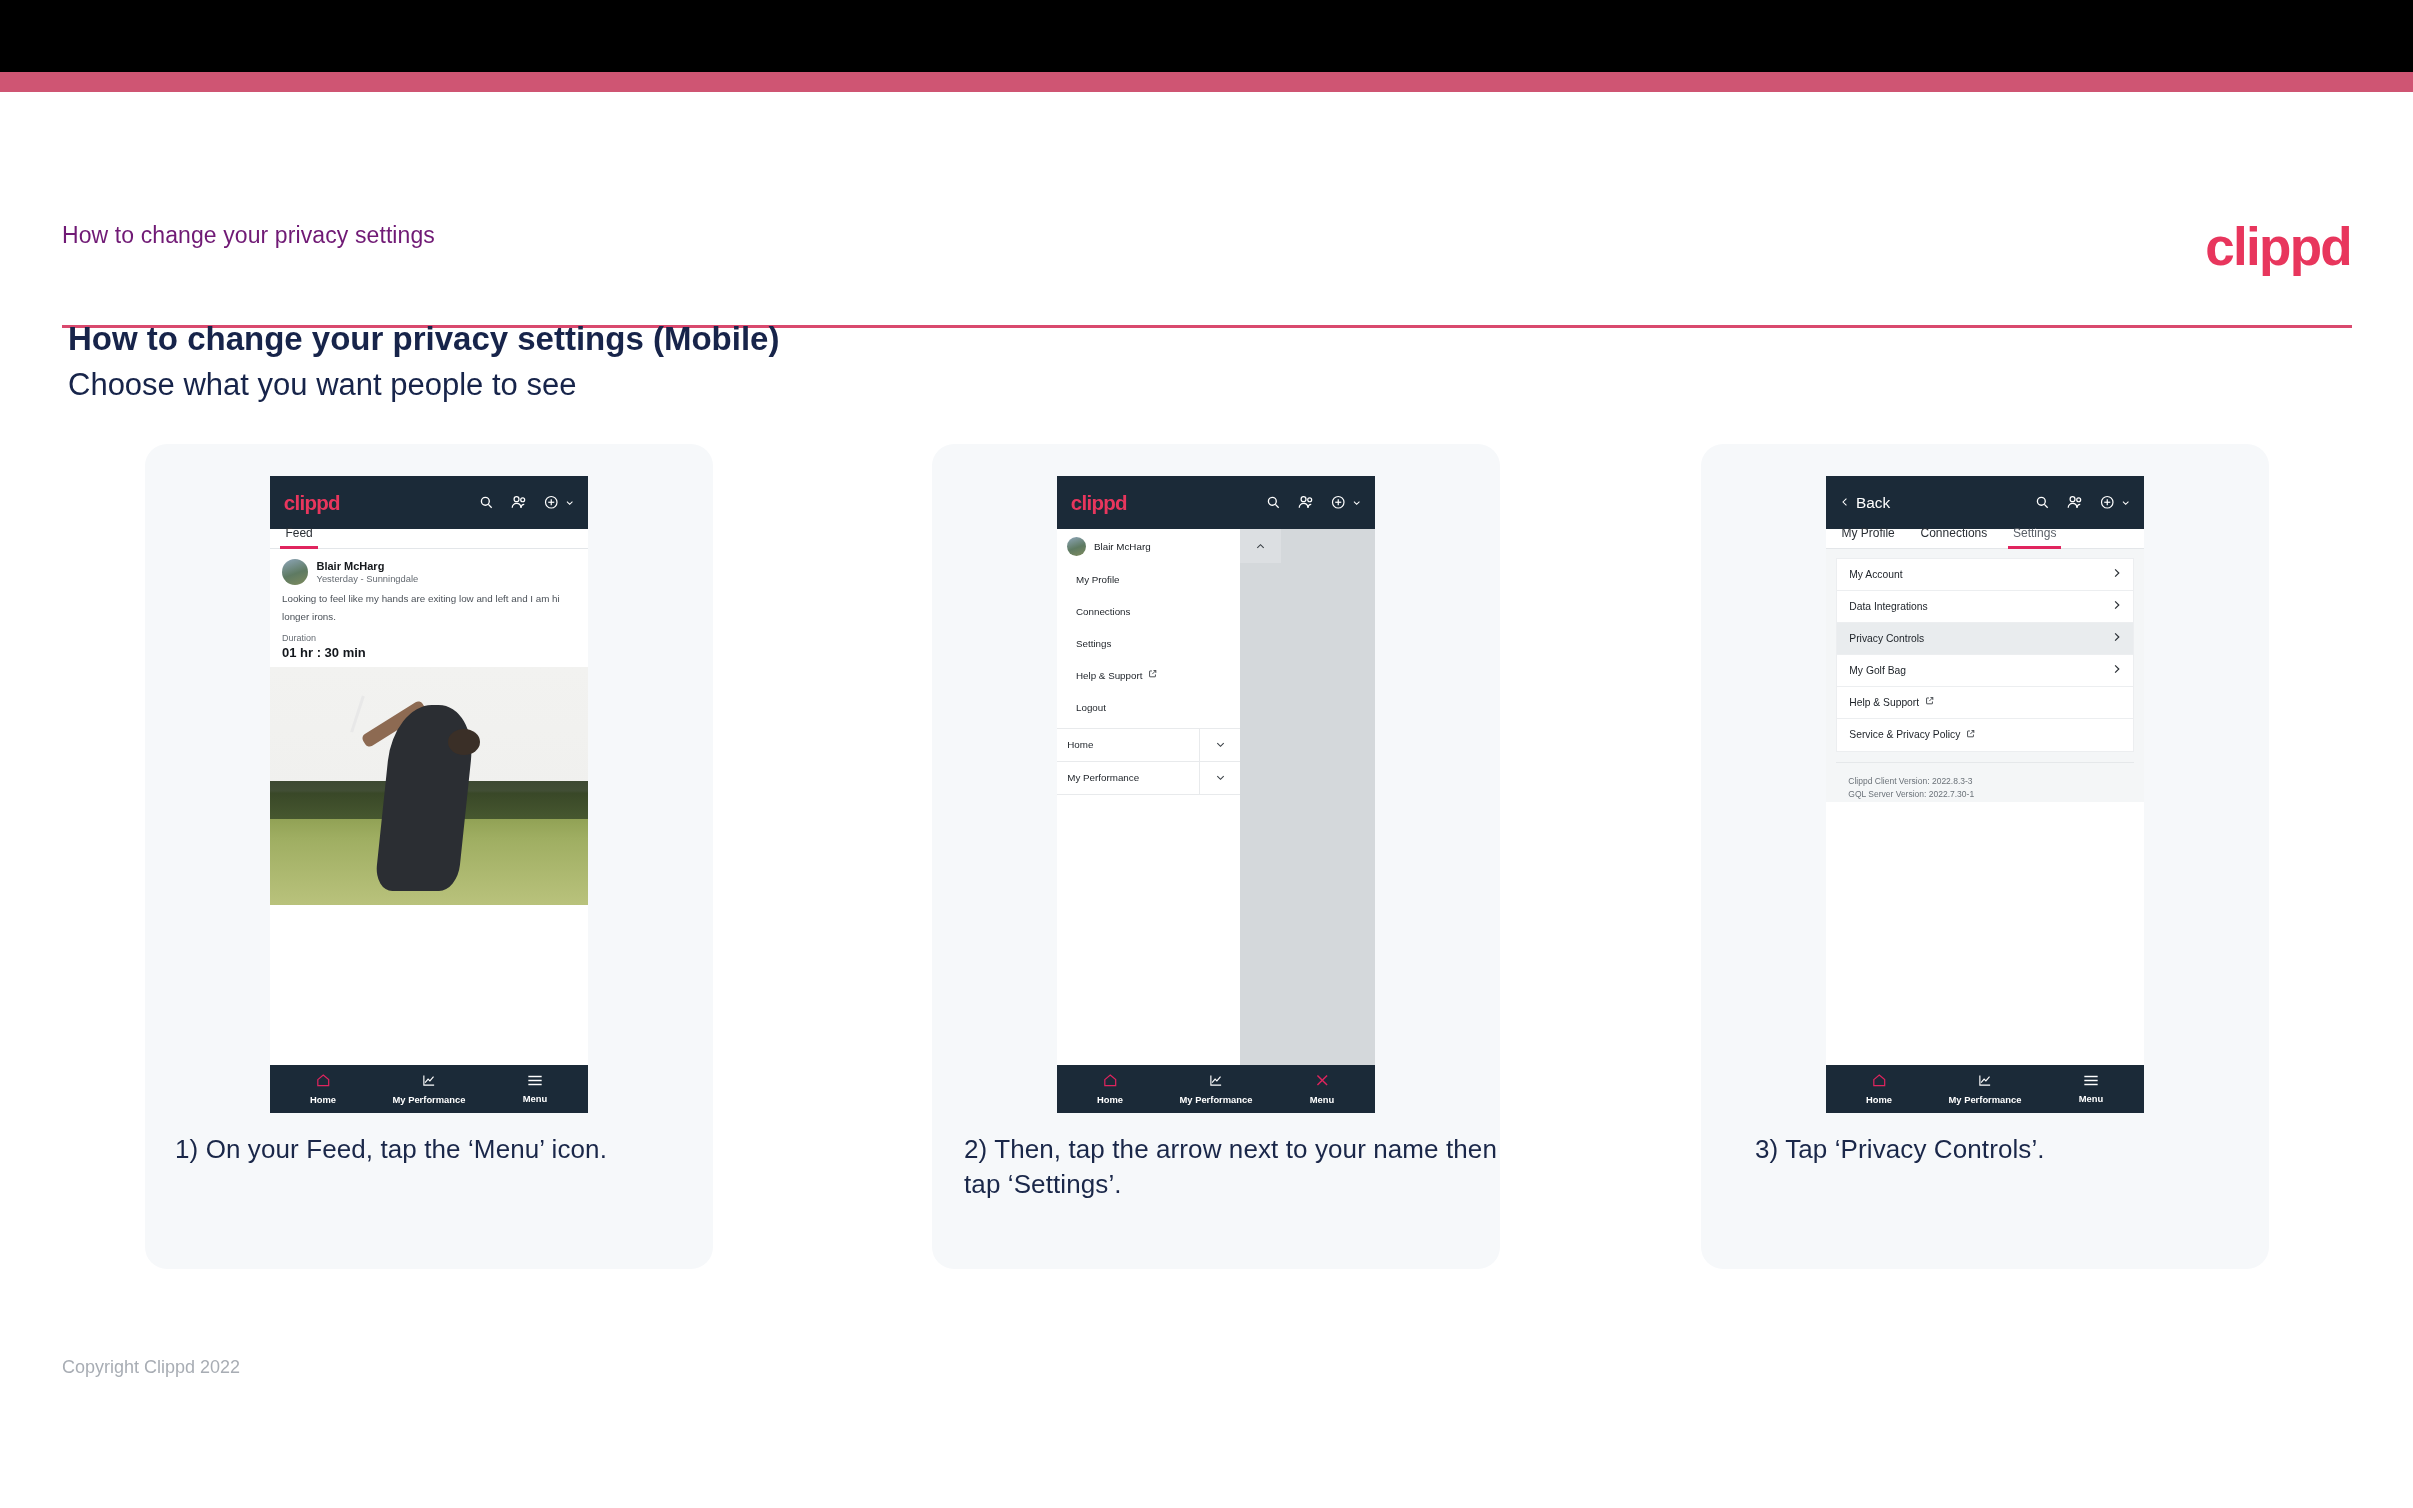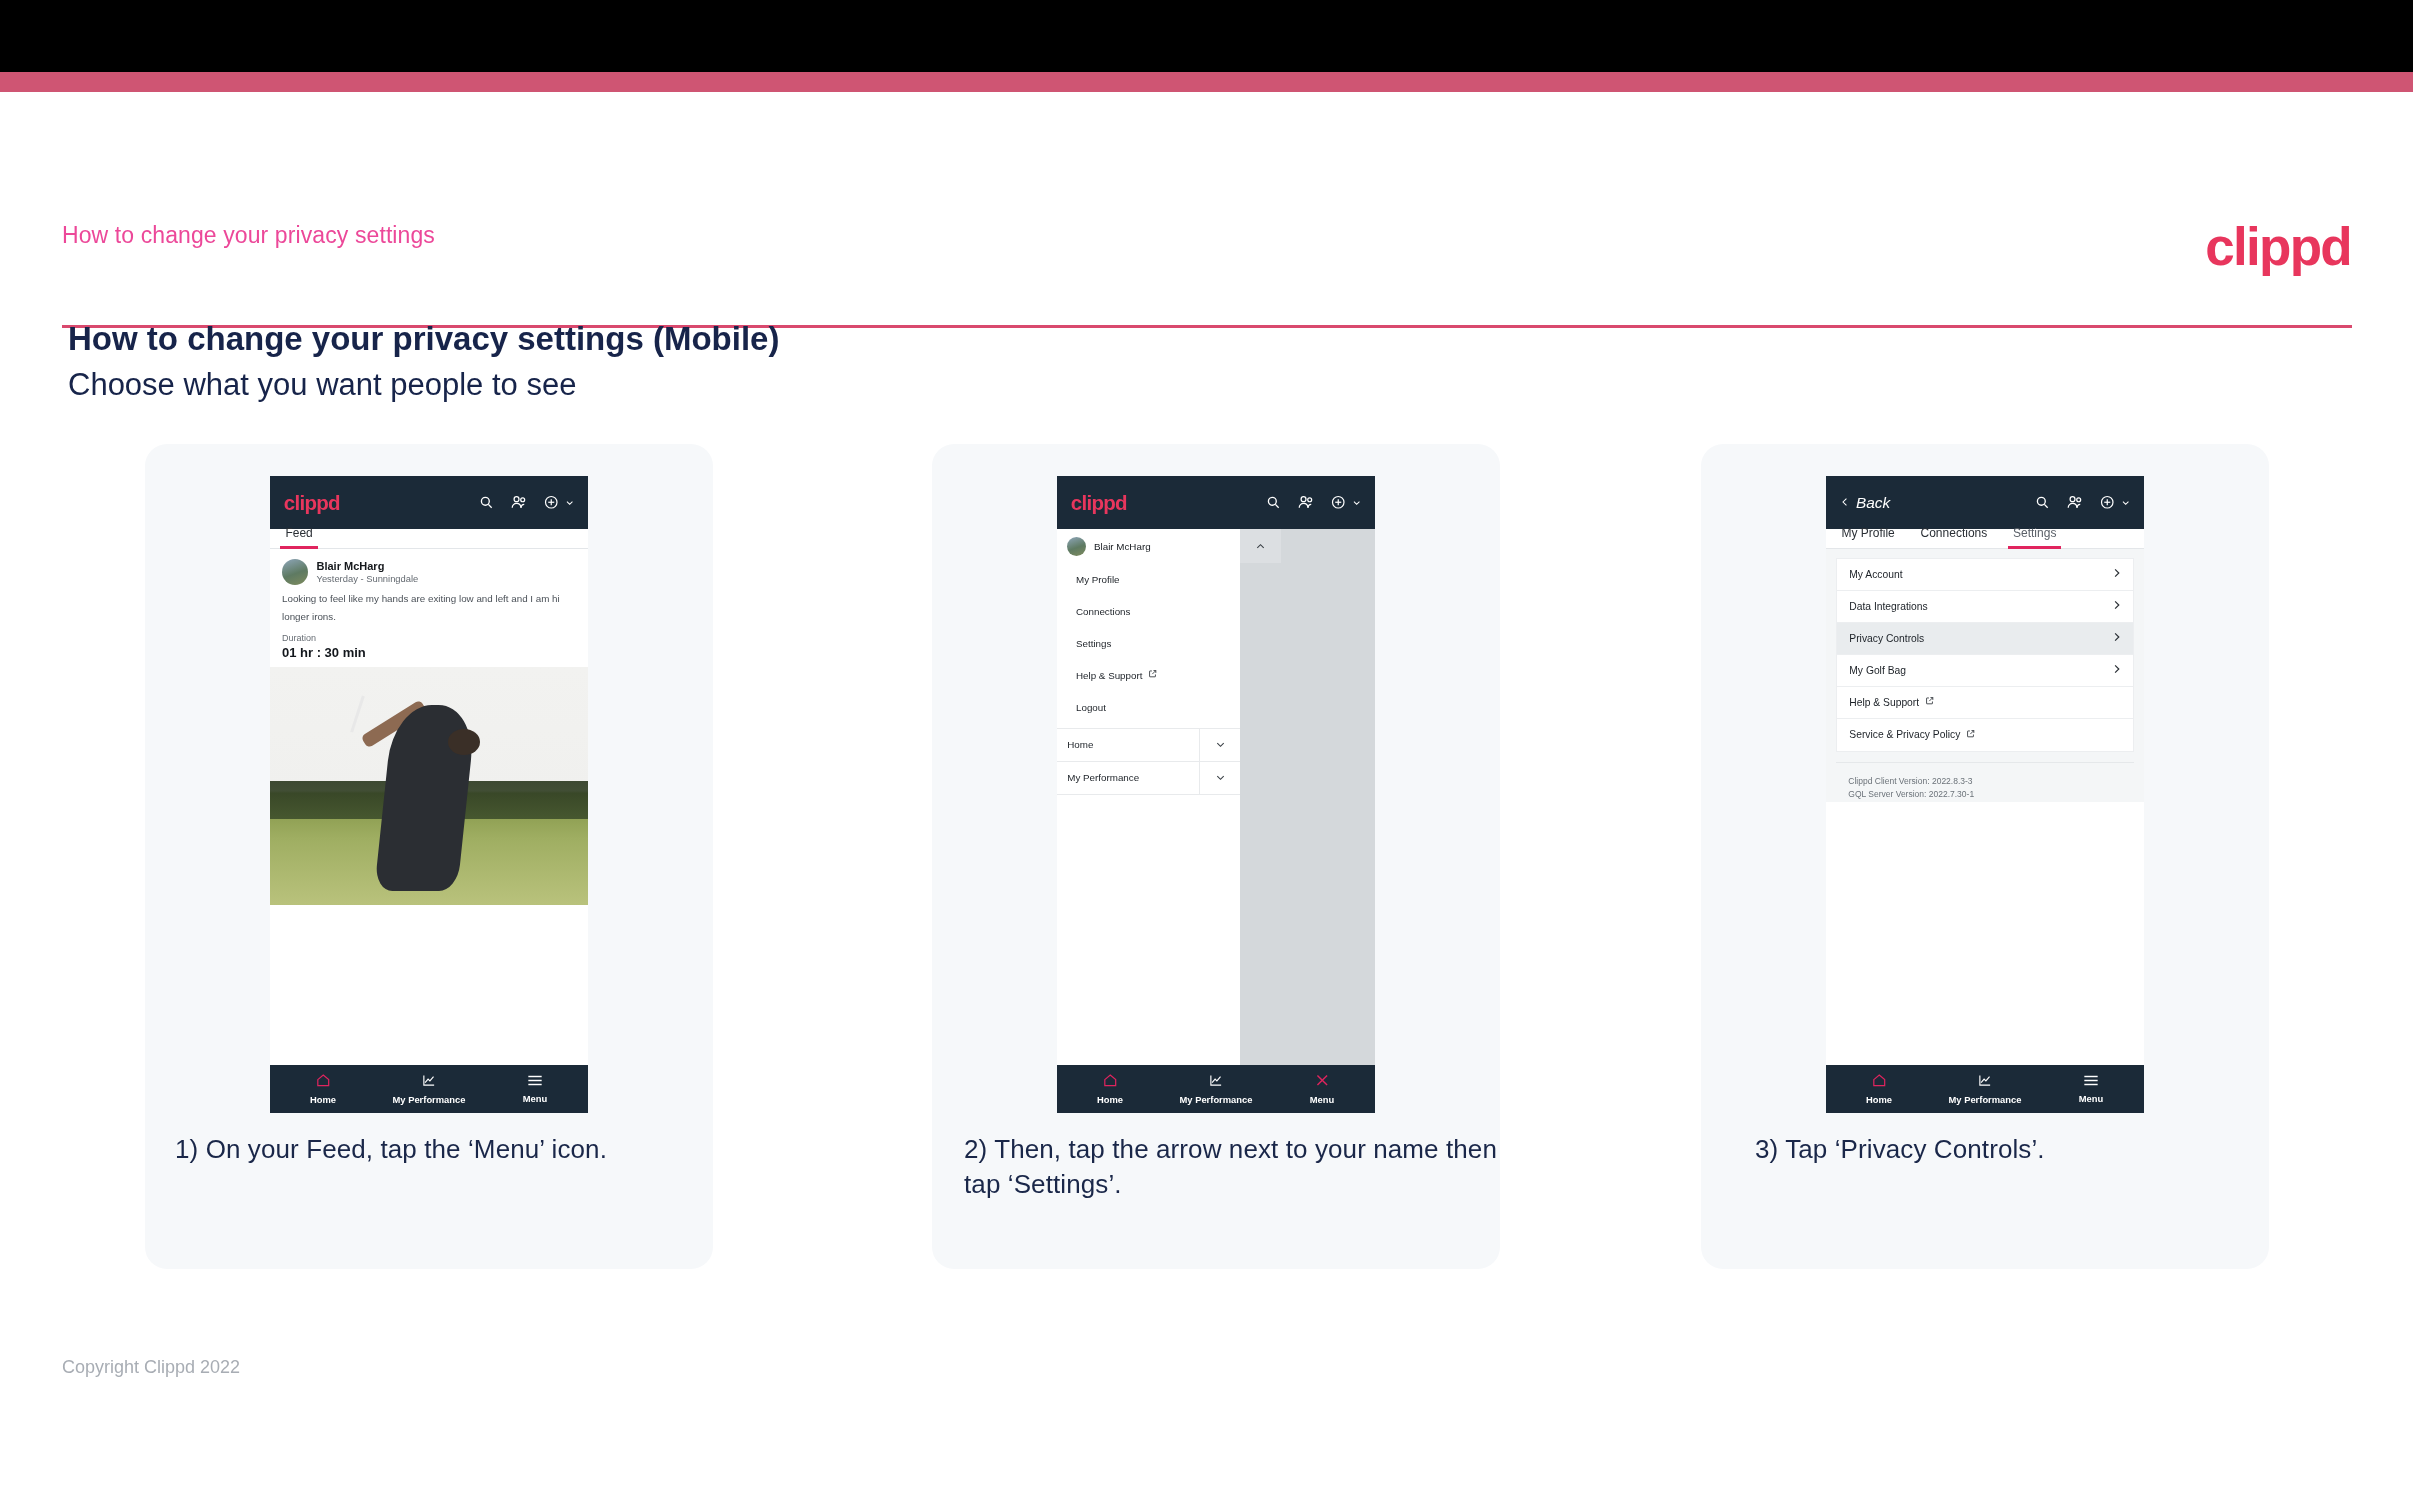--- a/index.html
+++ b/index.html
@@ -11,21 +11,21 @@
   }
 
   
   .topbar-black { position:absolute; left:0; top:0; width:2413px; height:72px; background:#000000; }
   .topbar-pink  { position:absolute; left:0; top:72px; width:2413px; height:20.5px; background:#cf5573; }
 
   
   .slide-header { position:absolute; left:0; top:92px; width:2413px; height:145px; background:#ffffff; }
   .slide-header-title {
     position:absolute; left:62px; top:130px;
-    font-size:23px; color:#ec4899; letter-spacing:0.1px;
+    font-size:23px; color:#701a75; letter-spacing:0.1px;
   }
   .brand-logo {
     position:absolute; right:62px; top:128px;
     font-size:53px; font-weight:bold; color:#e8365d;
     letter-spacing:-1.7px; line-height:1;
   }
   .header-rule {
     position:absolute; left:62px; top:233px; width:2290px; height:2.6px;
     background:#d9496e;
   }
@@ -52,21 +52,21 @@
     background:#ffffff; overflow:hidden;
   }
   .phone.p3 { width:318px; }
 
   
   .app-bar {
     position:relative; width:100%; height:53px; background:#1b2a38;
     display:flex; align-items:center; padding:0 13.7px;
   }
   .app-logo { font-size:20.5px; font-weight:bold; color:#e8365d; letter-spacing:-0.7px; }
-  .app-back { display:flex; align-items:center; gap:6px; color:#ffffff; font-size:15.4px;font-style:italic; }
+  .app-back { display:flex; align-items:center; gap:6px; color:#ffffff; font-size:15.4px; }
   .app-bar-icons { margin-left:auto; display:flex; align-items:center; gap:17px; }
   .icon-w { display:inline-flex; align-items:center; justify-content:center; }
 
   
   .tabs-row { display:flex; align-items:flex-end; height:20px;
               border-bottom:0.9px solid #e3e6e9; background:#fff; padding:0 12px; }
   .tab { font-size:12px; color:#2a2f35; padding:0 3.4px 7.7px 3.4px; margin-right:19px; position:relative; }
   .tab.active::after {
     content:""; position:absolute; left:-1.7px; right:-1.7px; bottom:-0.9px; height:2.6px; background:#e0245e;
   }

